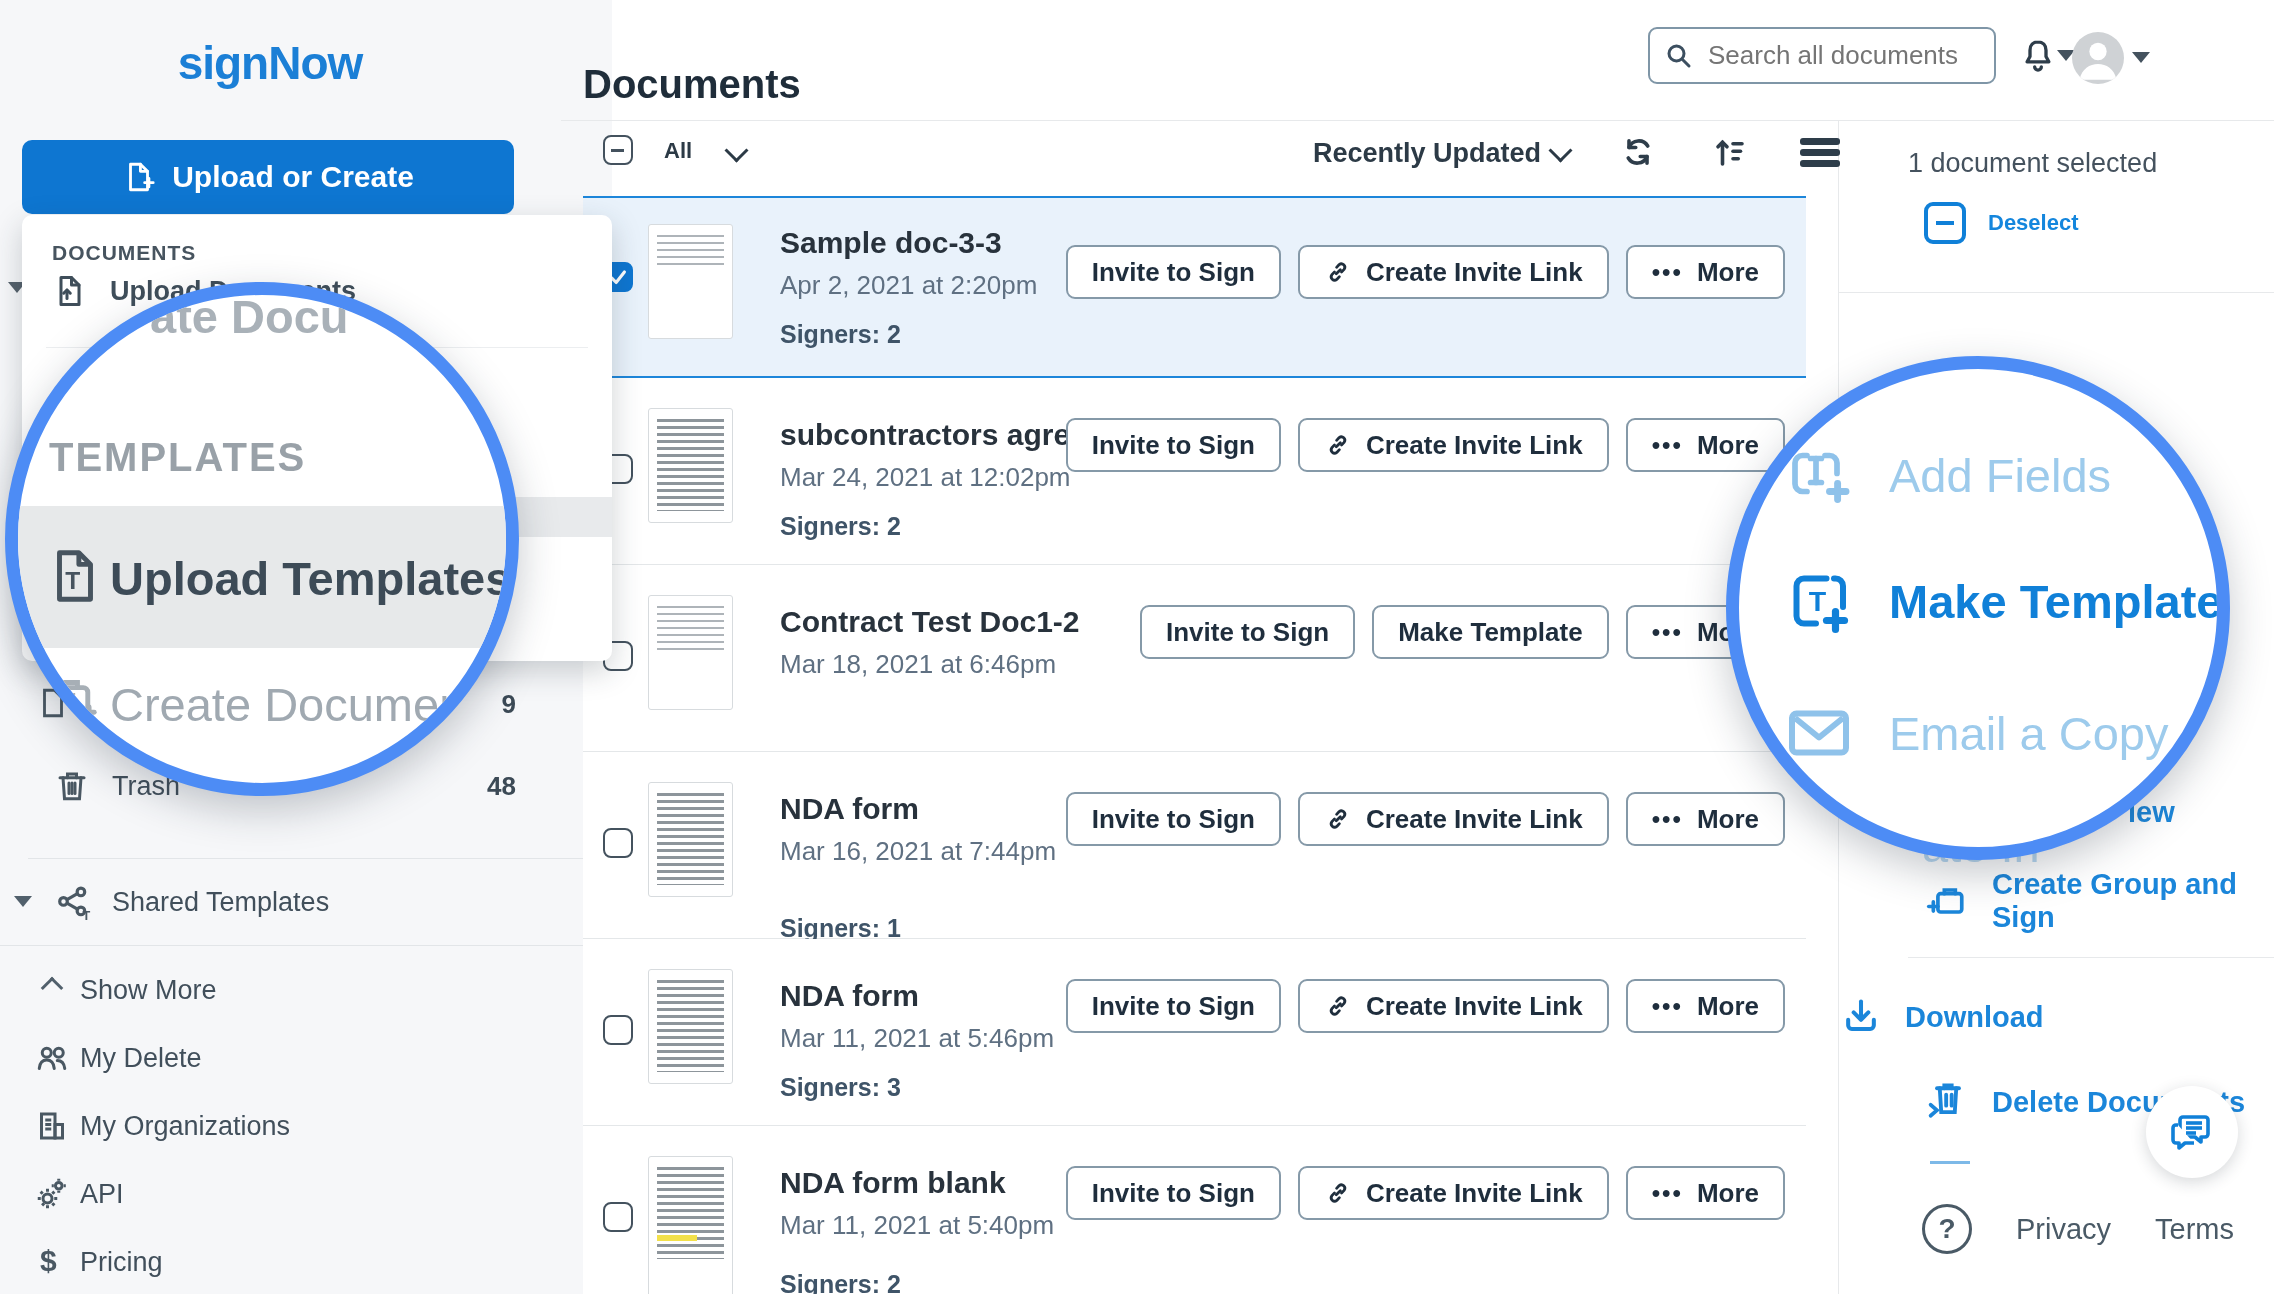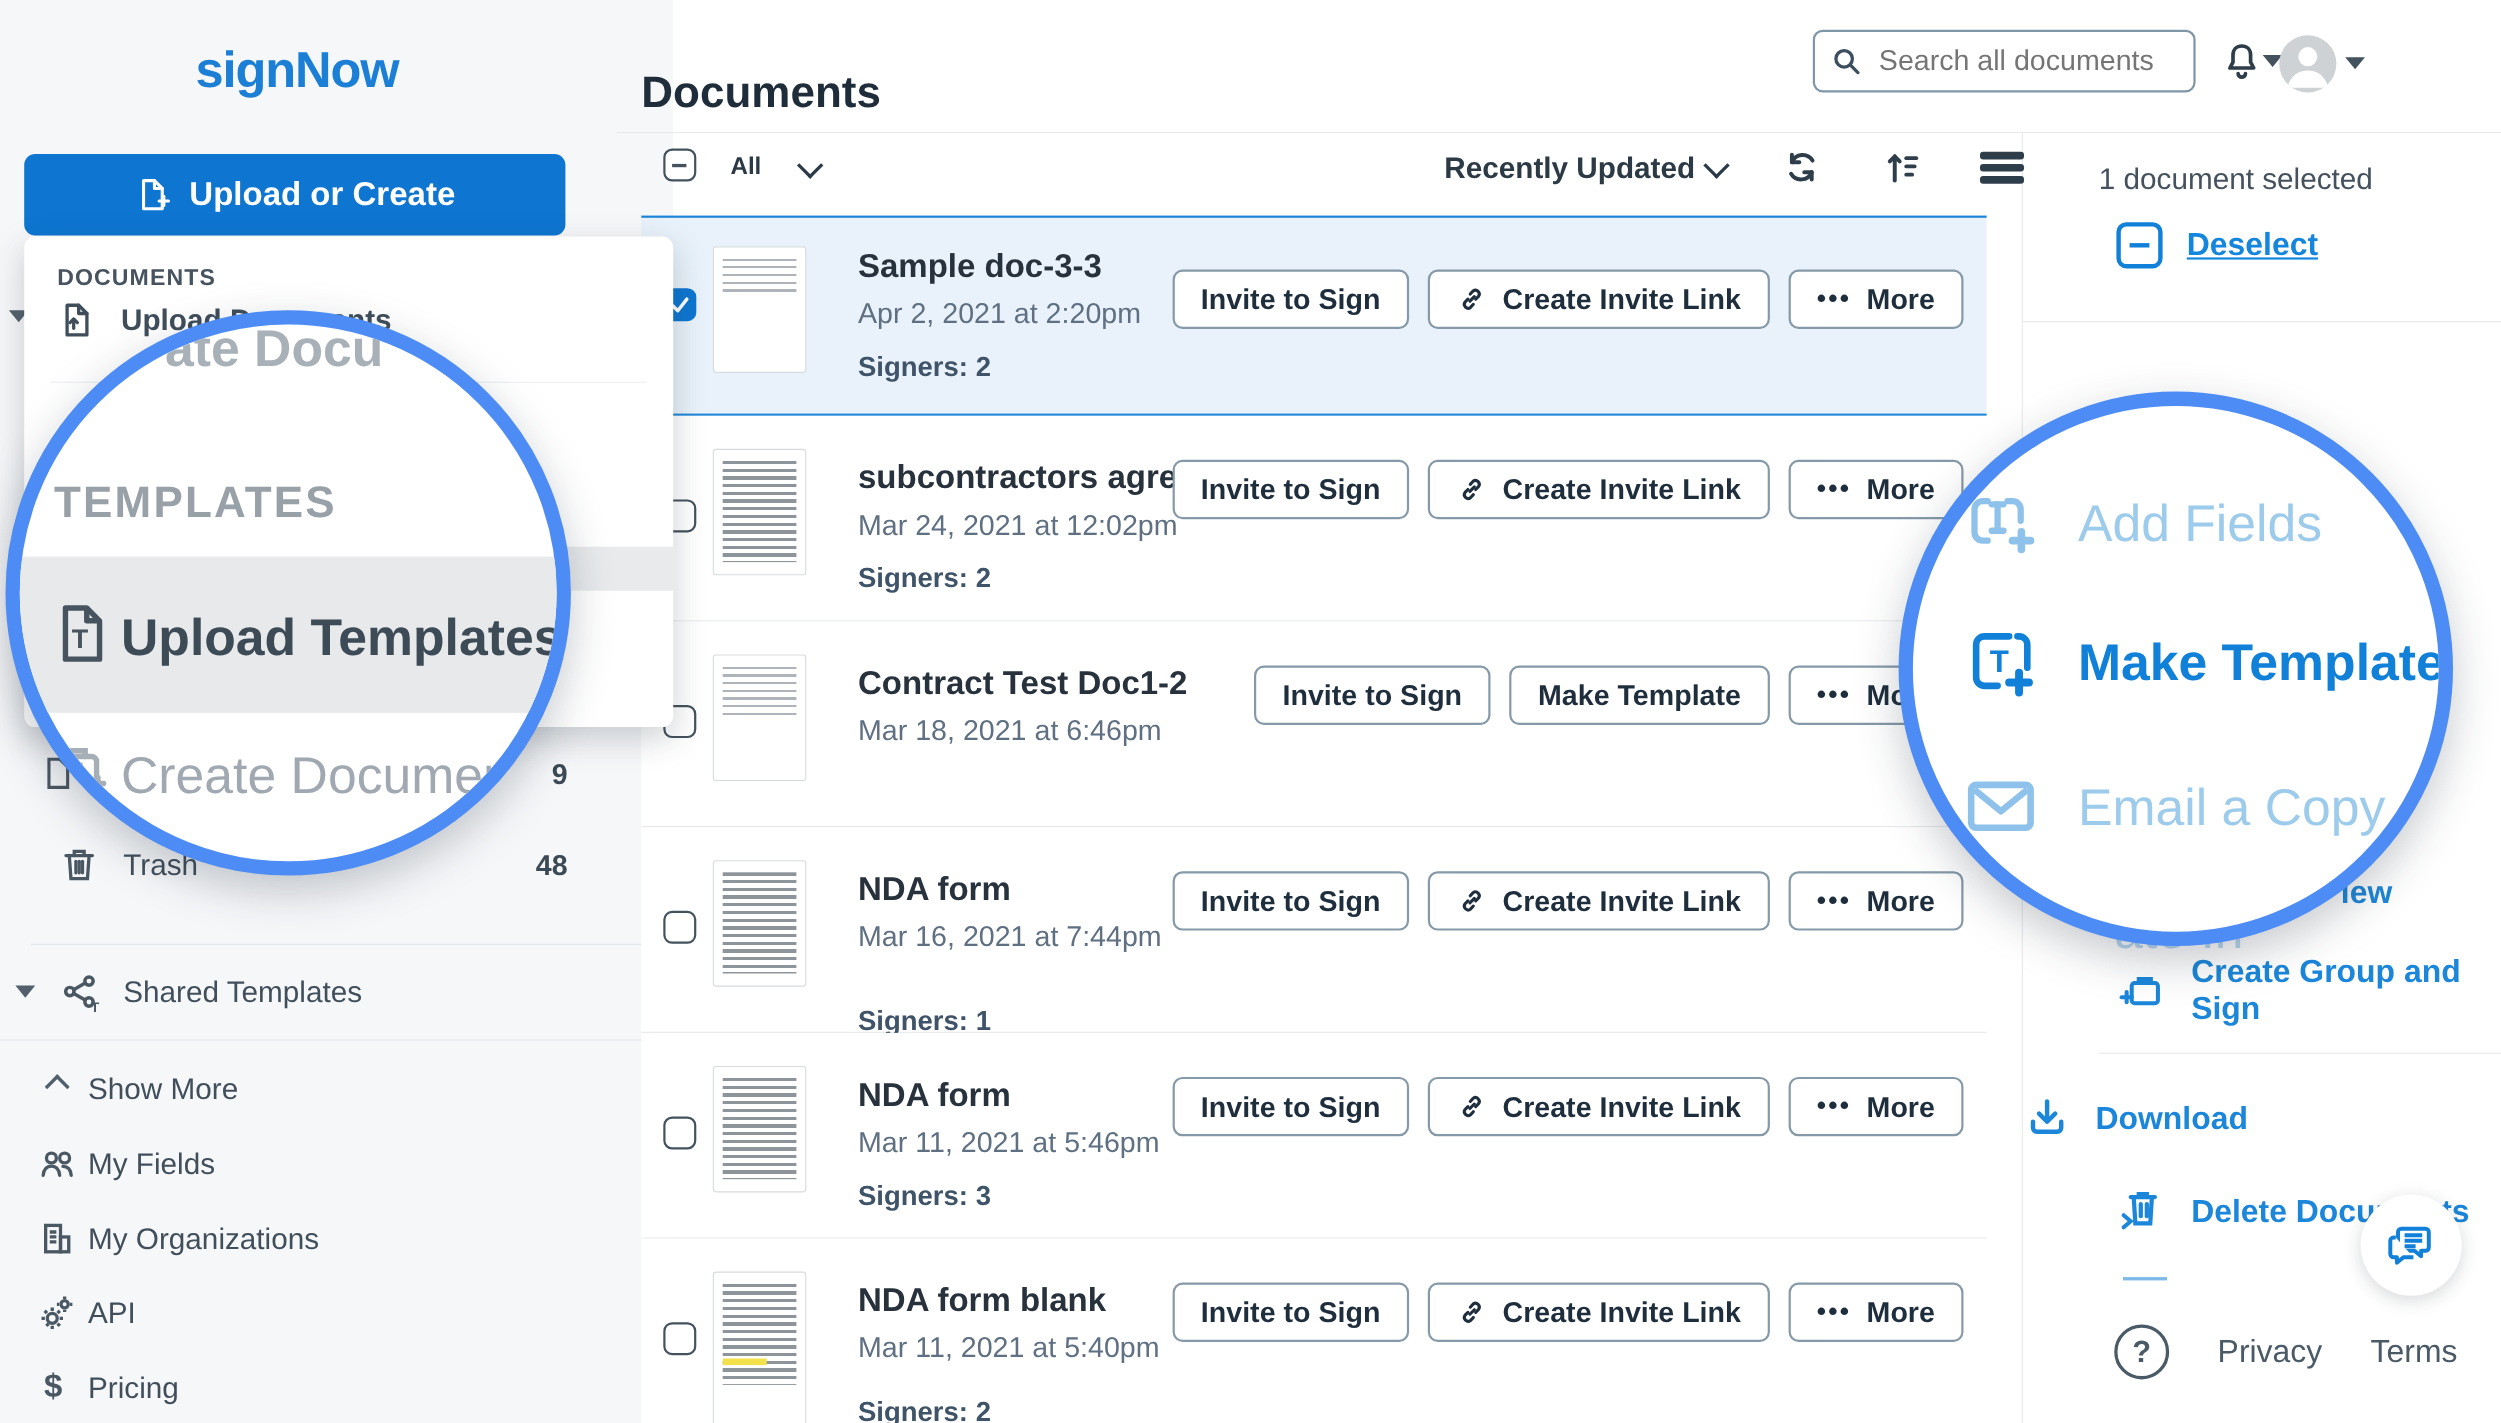--- a/index.html
+++ b/index.html
@@ -87,21 +87,21 @@
     color:#1f2e3d;cursor:pointer;white-space:nowrap;}
   .btn .dots{font-size:24px;letter-spacing:2px;color:#1f2e3d;}
   .btn svg{color:#1f2e3d;}
 
   
   .rp-selected{left:1908px;top:148px;font-size:27px;color:#45525e;}
   .rp-deselect{left:1924px;top:202px;display:flex;align-items:center;gap:22px;cursor:pointer;}
   .rp-deselect .box{box-sizing:border-box;width:42px;height:42px;border:4px solid #1080d8;
     border-radius:9px;position:relative;background:#fff;}
   .rp-deselect .box .minus{position:absolute;left:8px;top:15px;width:18px;height:4px;background:#1080d8;}
-  .rp-deselect .lbl{font-size:29px;font-weight:600;color:#1486dd;text-decoration:underline;}
+  .rp-deselect .lbl{font-size:22px;font-weight:600;color:#1486dd;}
   .rp-div{left:1838px;top:292px;width:436px;height:1px;background:#e7e9eb;}
   .rp-item{display:flex;align-items:center;gap:22px;cursor:pointer;}
   .rp-item .ic{width:44px;height:44px;color:#1b86da;}
   .rp-item .lbl{font-size:29px;font-weight:600;color:#1b86da;}
   .frag-small{left:2128px;top:796px;font-size:29px;font-weight:600;color:#1d87da;z-index:3;}
   .frag-large{left:1922px;top:818px;font-size:47px;color:#b7d7f0;z-index:3;}
   .rp-div2{left:1908px;top:957px;width:366px;height:1px;background:#e7e9eb;}
   .mini-blue-div{left:1930px;top:1161px;width:40px;height:3px;background:#7db9e8;}
   .footer{left:1922px;top:1204px;display:flex;align-items:center;gap:44px;}
   .footer .q{width:44px;height:44px;border:3px solid #4a5a66;border-radius:50%;color:#4a5a66;
@@ -202,21 +202,21 @@
 
     <div class="abs side-row" style="top:1040px;">
       <span class="abs side-ico" style="left:34px;">
         <svg width="36" height="36" viewBox="0 0 24 24" fill="none" stroke="#4a5863" stroke-width="2" stroke-linecap="round">
           <circle cx="8.5" cy="8.5" r="3"></circle>
             <path d="M3.5 19c0.4-4 2.5-5.6 5-5.6s4.6 1.6 5 5.6"></path>
           <circle cx="16.5" cy="8.5" r="3"></circle>
             <path d="M15.5 13.6c2.6 0 4.6 1.7 5 5.4"></path>
         </svg>
       </span>
-      <span class="abs side-label" style="left:80px;">My Fields</span>
+      <span class="abs side-label" style="left:80px;">My Delete</span>
     </div>
 
     <div class="abs side-row" style="top:1108px;">
       <span class="abs side-ico" style="left:34px;">
         <svg width="36" height="36" viewBox="0 0 24 24" fill="none" stroke="#4a5863" stroke-width="2">
           <rect x="5" y="4" width="9" height="16"></rect>
             <rect x="14" y="11" width="5" height="9"></rect>
           <line x1="7.5" y1="8" x2="11.5" y2="8"></line>
             <line x1="7.5" y1="11" x2="11.5" y2="11"></line>
             <line x1="7.5" y1="14" x2="11.5" y2="14"></line>

